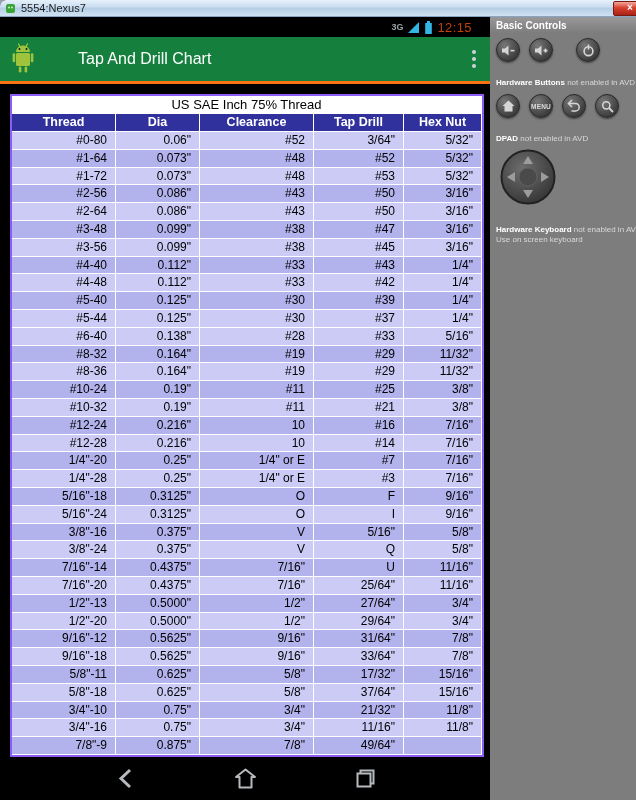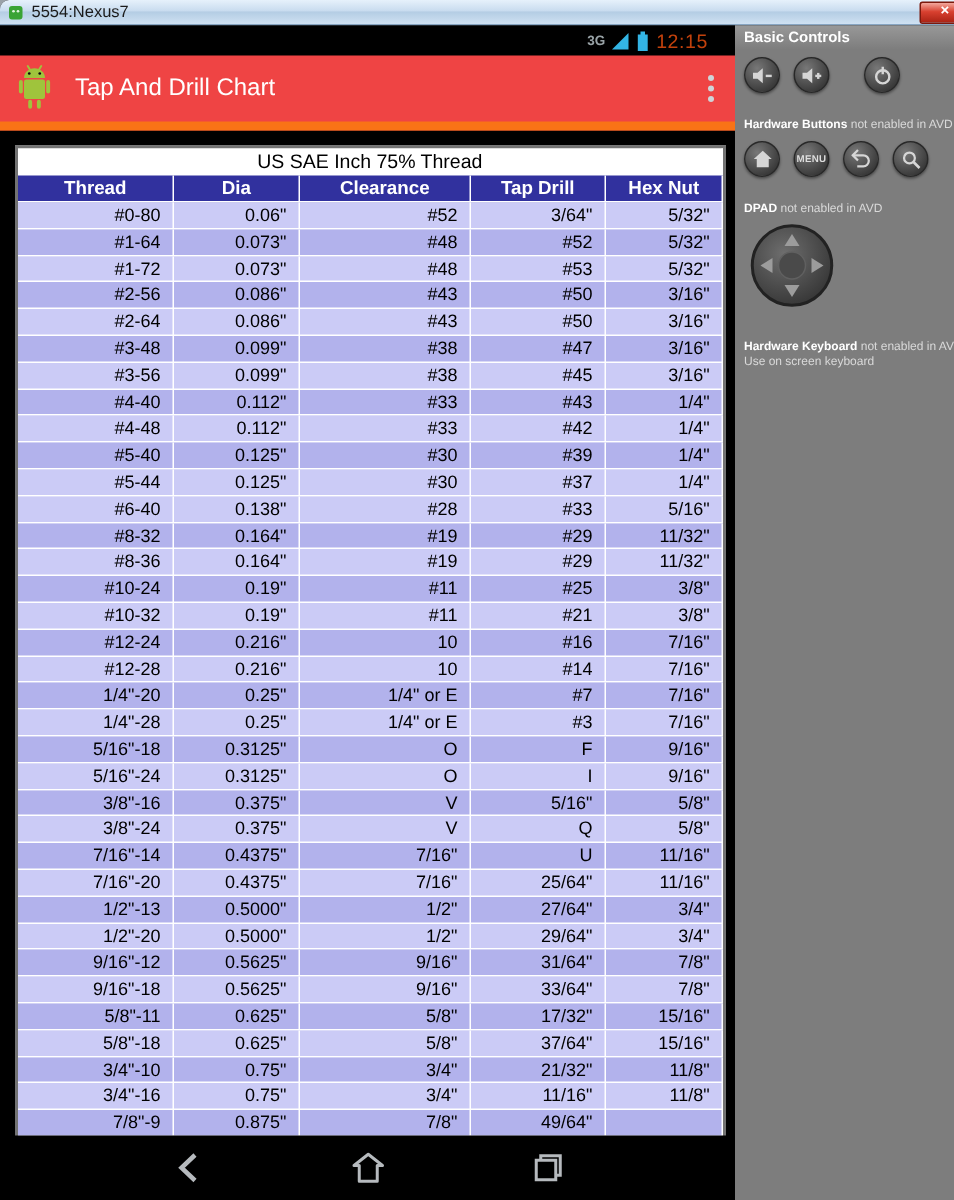--- a/index.html
+++ b/index.html
@@ -24,29 +24,29 @@
   
   .emu-body{position:absolute;top:17px;left:0;right:0;bottom:0;}
   .device{position:absolute;left:0;top:0;width:490px;height:100%;background:#000;overflow:hidden;}
 
   
   .statusbar{height:20px;display:flex;align-items:center;justify-content:flex-end;gap:4px;padding-right:18px;}
   .net{color:#98a2a6;font-size:9px;font-weight:bold;}
   .time{color:#c2410c;font-size:13px;letter-spacing:.4px;}
 
   
-  .actionbar{height:44px;display:flex;align-items:center;padding:0 8px;background:#ef4444;
-    border-bottom:6px solid #f97316;}
+  .actionbar{height:44px;display:flex;align-items:center;padding:0 8px;background:#15803d;
+    border-bottom:3px solid #f97316;gap:28px;}
   .app-title{color:#fff;font-size:16px;margin-left:12px;}
   .overflow{margin-left:auto;display:flex;flex-direction:column;gap:3px;padding:8px 6px;cursor:default;}
   .overflow i{width:4px;height:4px;border-radius:50%;background:#cfd4d8;display:block;}
 
   
   .table-wrap{margin:10px 10px 0 10px;}
-  table{border-collapse:separate;border-spacing:0;border:2px solid #737373;width:470px;
+  table{border-collapse:separate;border-spacing:0;border:2px solid #8b5cf6;width:470px;
     table-layout:fixed;box-sizing:border-box;background:#fff;}
   td,th{box-sizing:border-box;border-right:1px solid #fff;border-bottom:1px solid #fff;
     overflow:hidden;white-space:nowrap;}
   .title-cell{background:#fff;color:#000;text-align:center;font-size:13px;height:18px;
     line-height:17px;padding:0;font-weight:normal;}
   th.col{background:#31319e;color:#fff;font-size:12.5px;font-weight:bold;height:18px;
     line-height:17px;padding:0;text-align:center;margin-left:24px;}
   tbody td{font-size:12px;color:#000;height:17.8px;line-height:16.8px;
     padding:0 8px 0 0;text-align:right;}
   tr.even td{background:#cbcbf6;}

